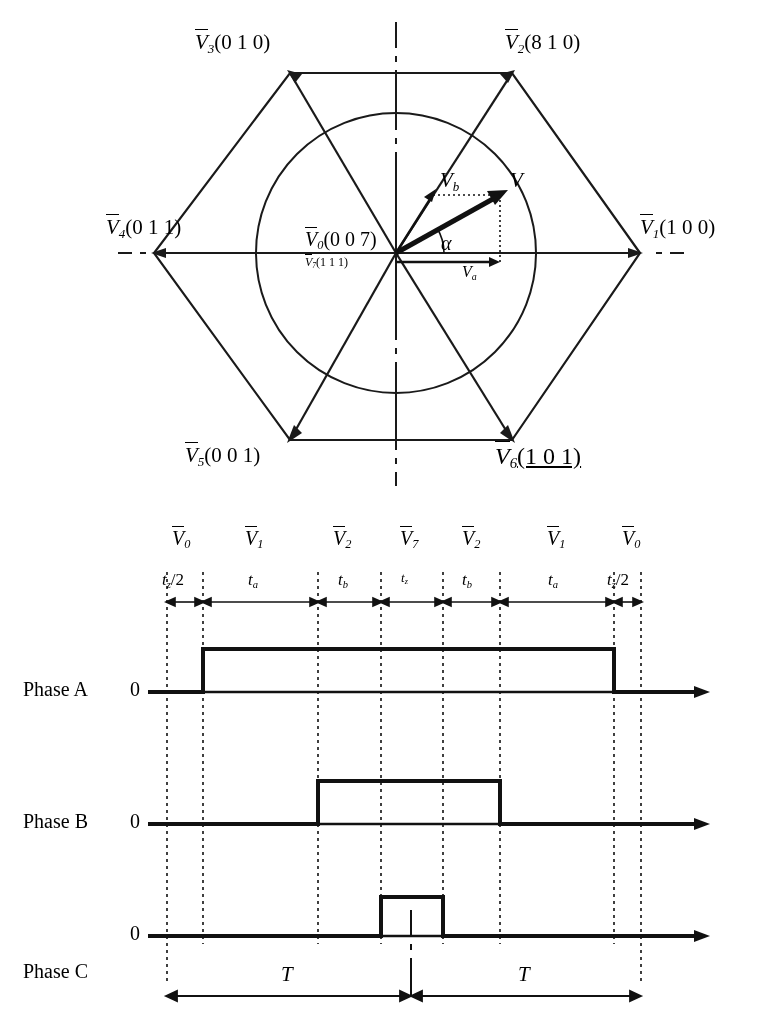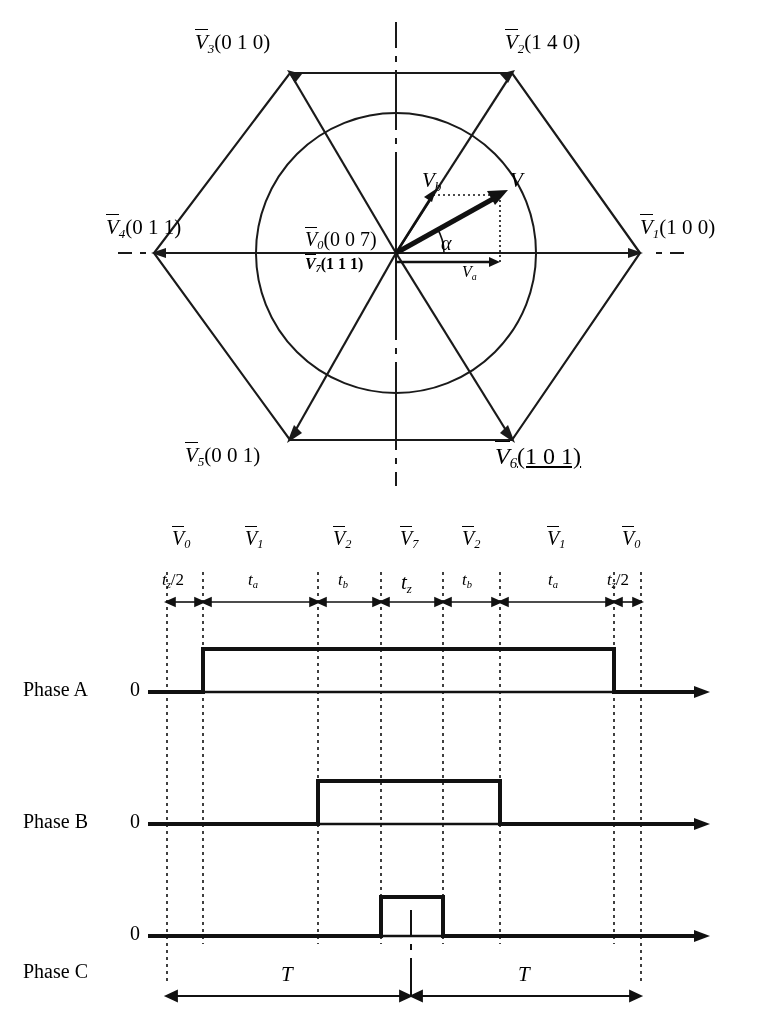--- a/index.html
+++ b/index.html
@@ -81,41 +81,41 @@
       <polygon points="500,262 489,257 489,267" fill="#111"></polygon>
     </g>
 
     <path d="M 444 253 A 48 48 0 0 0 437 228" stroke="#111" stroke-width="1.6" fill="none"></path>
   </svg>
 
   <div class="lbl vec" style="left:195px;top:30px;font-size:21px;">
     <span class="ovl">V</span><sub>3</sub><span class="bits">(0 1 0)</span>
   </div>
   <div class="lbl vec" style="left:505px;top:30px;font-size:21px;">
-    <span class="ovl">V</span><sub>2</sub><span class="bits">(1 4 0)</span>
+    <span class="ovl">V</span><sub>2</sub><span class="bits">(8 1 0)</span>
   </div>
   <div class="lbl vec" style="left:78px;top:215px;font-size:21px;margin-left:28px;">
     <span class="ovl">V</span><sub>4</sub><span class="bits">(0 1 1)</span>
   </div>
   <div class="lbl vec" style="left:640px;top:215px;font-size:21px;">
     <span class="ovl">V</span><sub>1</sub><span class="bits">(1 0 0)</span>
   </div>
   <div class="lbl vec" style="left:185px;top:443px;font-size:21px;">
     <span class="ovl">V</span><sub>5</sub><span class="bits">(0 0 1)</span>
   </div>
   <div class="lbl vec" style="left:495px;top:443px;font-size:24px;text-decoration:underline;">
     <span class="ovl">V</span><sub>6</sub><span class="bits">(1 0 1)</span>
   </div>
   <div class="lbl vec" style="left:305px;top:228px;font-size:20px;">
     <span class="ovl">V</span><sub>0</sub><span class="bits">(0 0 7)</span>
   </div>
-  <div class="lbl vec" style="left:305px;top:255px;font-size:16px;font-weight:bold;">
+  <div class="lbl vec" style="left:305px;top:255px;font-size:12px;">
     <span class="ovl">V</span><sub>7</sub><span class="bits">(1 1 1)</span>
   </div>
-  <div class="lbl vec" style="left:422px;top:168px;font-size:21px;">
+  <div class="lbl vec" style="left:440px;top:168px;font-size:21px;">
     <span>V</span><sub>b</sub>
   </div>
   <div class="lbl vec" style="left:462px;top:263px;font-size:16px;">
     <span>V</span><sub>a</sub>
   </div>
   <div class="lbl vec" style="left:510px;top:168px;font-size:21px;">
     <span>V</span>
   </div>
   <div class="lbl vec" style="left:441px;top:232px;font-size:20px;">
     <span>α</span>
@@ -216,21 +216,21 @@
 
   <div class="lbl vec" style="left:162px;top:570px;font-size:17px;">
     <span>t</span><sub>z</sub><span class="bits">/2</span>
   </div>
   <div class="lbl vec" style="left:248px;top:570px;font-size:17px;">
     <span>t</span><sub>a</sub><span class="bits"></span>
   </div>
   <div class="lbl vec" style="left:338px;top:570px;font-size:17px;">
     <span>t</span><sub>b</sub><span class="bits"></span>
   </div>
-  <div class="lbl vec" style="left:401px;top:570px;font-size:21px;">
+  <div class="lbl vec" style="left:401px;top:570px;font-size:13px;">
     <span>t</span><sub>z</sub><span class="bits"></span>
   </div>
   <div class="lbl vec" style="left:462px;top:570px;font-size:17px;">
     <span>t</span><sub>b</sub><span class="bits"></span>
   </div>
   <div class="lbl vec" style="left:548px;top:570px;font-size:17px;">
     <span>t</span><sub>a</sub><span class="bits"></span>
   </div>
   <div class="lbl vec" style="left:607px;top:570px;font-size:17px;">
     <span>t</span><sub>z</sub><span class="bits">/2</span>

